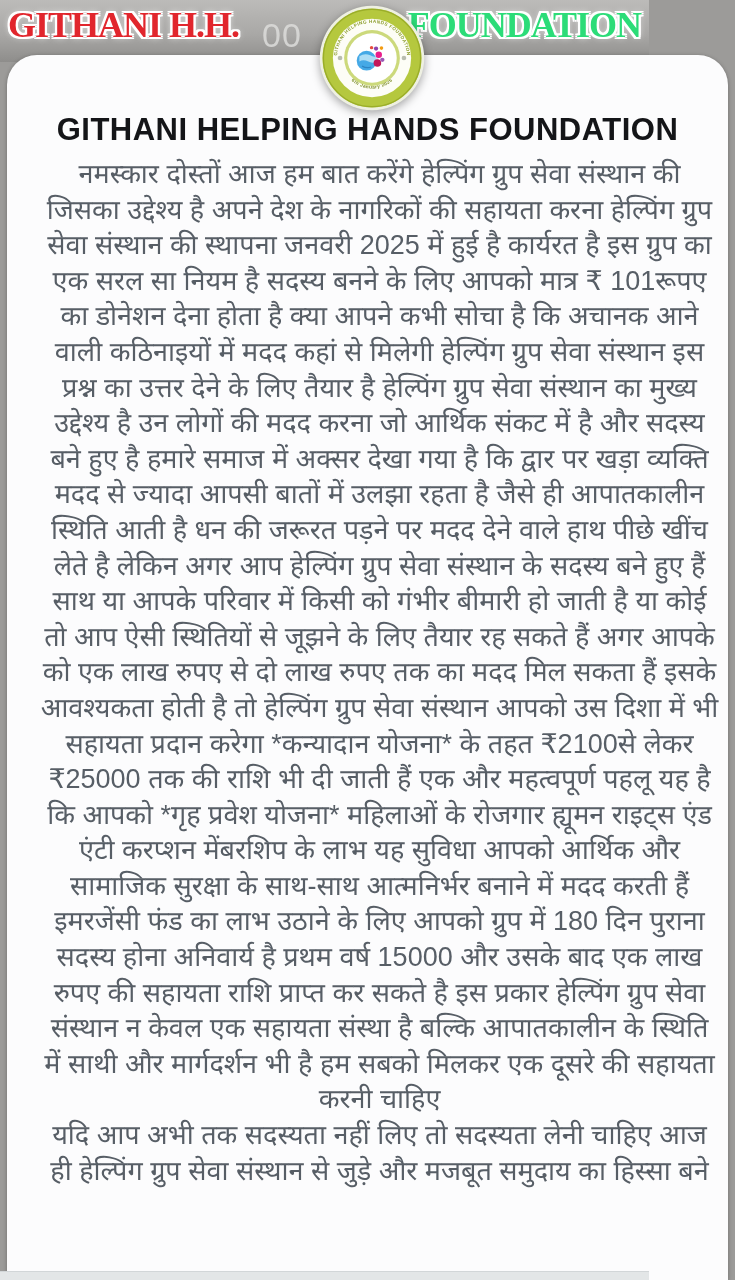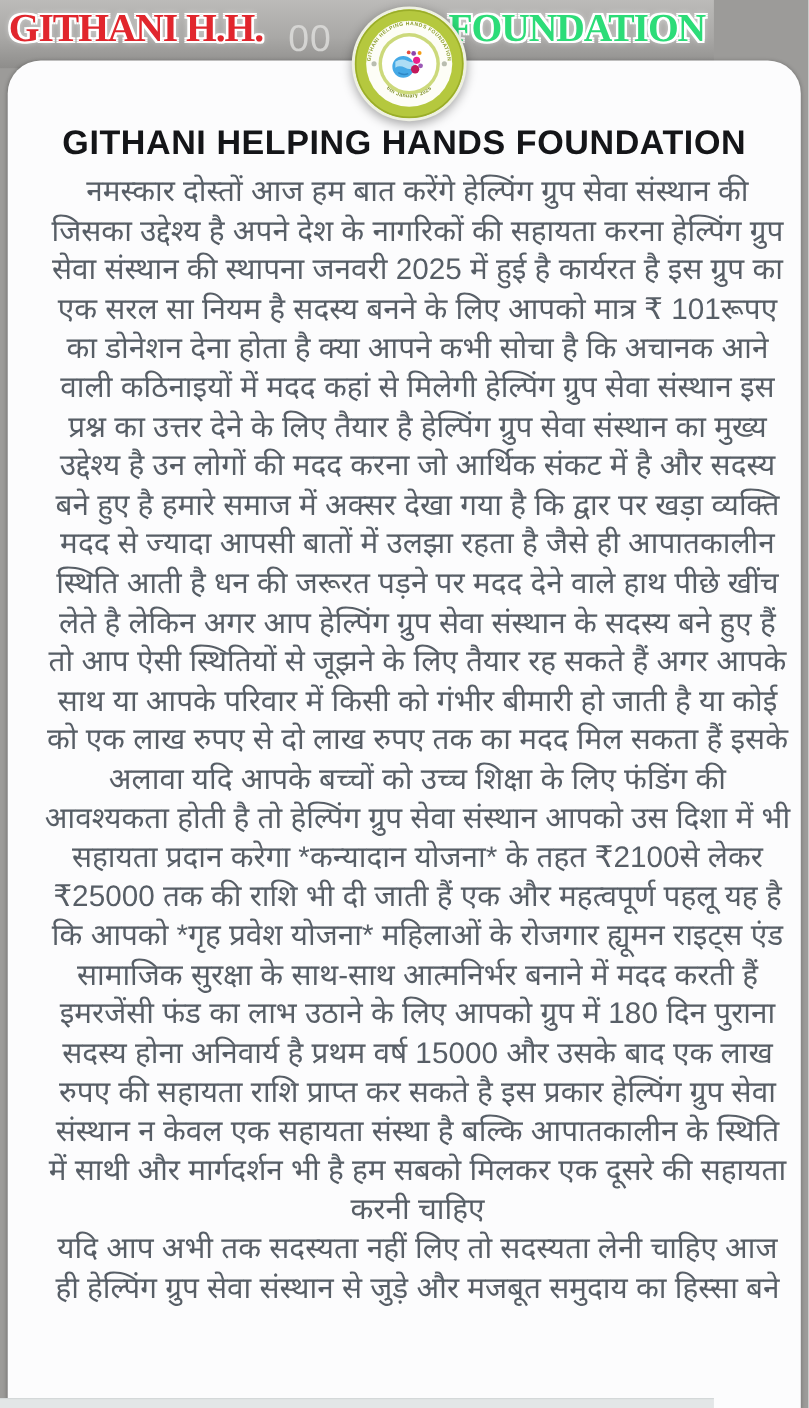--- a/index.html
+++ b/index.html
@@ -55,28 +55,28 @@
       <div class="line">सेवा संस्थान की स्थापना जनवरी 2025 में हुई है कार्यरत है इस ग्रुप का</div>
       <div class="line">एक सरल सा नियम है सदस्य बनने के लिए आपको मात्र ₹ 101रूपए</div>
       <div class="line">का डोनेशन देना होता है क्या आपने कभी सोचा है कि अचानक आने</div>
       <div class="line">वाली कठिनाइयों में मदद कहां से मिलेगी हेल्पिंग ग्रुप सेवा संस्थान इस</div>
       <div class="line">प्रश्न का उत्तर देने के लिए तैयार है हेल्पिंग ग्रुप सेवा संस्थान का मुख्य</div>
       <div class="line">उद्देश्य है उन लोगों की मदद करना जो आर्थिक संकट में है और सदस्य</div>
       <div class="line">बने हुए है हमारे समाज में अक्सर देखा गया है कि द्वार पर खड़ा व्यक्ति</div>
       <div class="line">मदद से ज्यादा आपसी बातों में उलझा रहता है जैसे ही आपातकालीन</div>
       <div class="line">स्थिति आती है धन की जरूरत पड़ने पर मदद देने वाले हाथ पीछे खींच</div>
       <div class="line">लेते है लेकिन अगर आप हेल्पिंग ग्रुप सेवा संस्थान के सदस्य बने हुए हैं</div>
+      <div class="line">साथ या आपके परिवार में किसी को गंभीर बीमारी हो जाती है या कोई</div>
       <div class="line">तो आप ऐसी स्थितियों से जूझने के लिए तैयार रह सकते हैं अगर आपके</div>
-      <div class="line">साथ या आपके परिवार में किसी को गंभीर बीमारी हो जाती है या कोई</div>
       <div class="line">को एक लाख रुपए से दो लाख रुपए तक का मदद मिल सकता हैं इसके</div>
-      <div class="line">अलावा यदि आपके बच्चों को उच्च शिक्षा के लिए फंडिंग की</div>
       <div class="line">आवश्यकता होती है तो हेल्पिंग ग्रुप सेवा संस्थान आपको उस दिशा में भी</div>
       <div class="line">सहायता प्रदान करेगा *कन्यादान योजना* के तहत ₹2100से लेकर</div>
       <div class="line">₹25000 तक की राशि भी दी जाती हैं एक और महत्वपूर्ण पहलू यह है</div>
       <div class="line">कि आपको *गृह प्रवेश योजना* महिलाओं के रोजगार ह्यूमन राइट्स एंड</div>
+      <div class="line">एंटी करप्शन मेंबरशिप के लाभ यह सुविधा आपको आर्थिक और</div>
       <div class="line">सामाजिक सुरक्षा के साथ-साथ आत्मनिर्भर बनाने में मदद करती हैं</div>
       <div class="line">इमरजेंसी फंड का लाभ उठाने के लिए आपको ग्रुप में 180 दिन पुराना</div>
       <div class="line">सदस्य होना अनिवार्य है प्रथम वर्ष 15000 और उसके बाद एक लाख</div>
       <div class="line">रुपए की सहायता राशि प्राप्त कर सकते है इस प्रकार हेल्पिंग ग्रुप सेवा</div>
       <div class="line">संस्थान न केवल एक सहायता संस्था है बल्कि आपातकालीन के स्थिति</div>
       <div class="line">में साथी और मार्गदर्शन भी है हम सबको मिलकर एक दूसरे की सहायता</div>
       <div class="line">करनी चाहिए</div>
       <div class="line">यदि आप अभी तक सदस्यता नहीं लिए तो सदस्यता लेनी चाहिए आज</div>
       <div class="line">ही हेल्पिंग ग्रुप सेवा संस्थान से जुड़े और मजबूत समुदाय का हिस्सा बने</div>
     </div>

